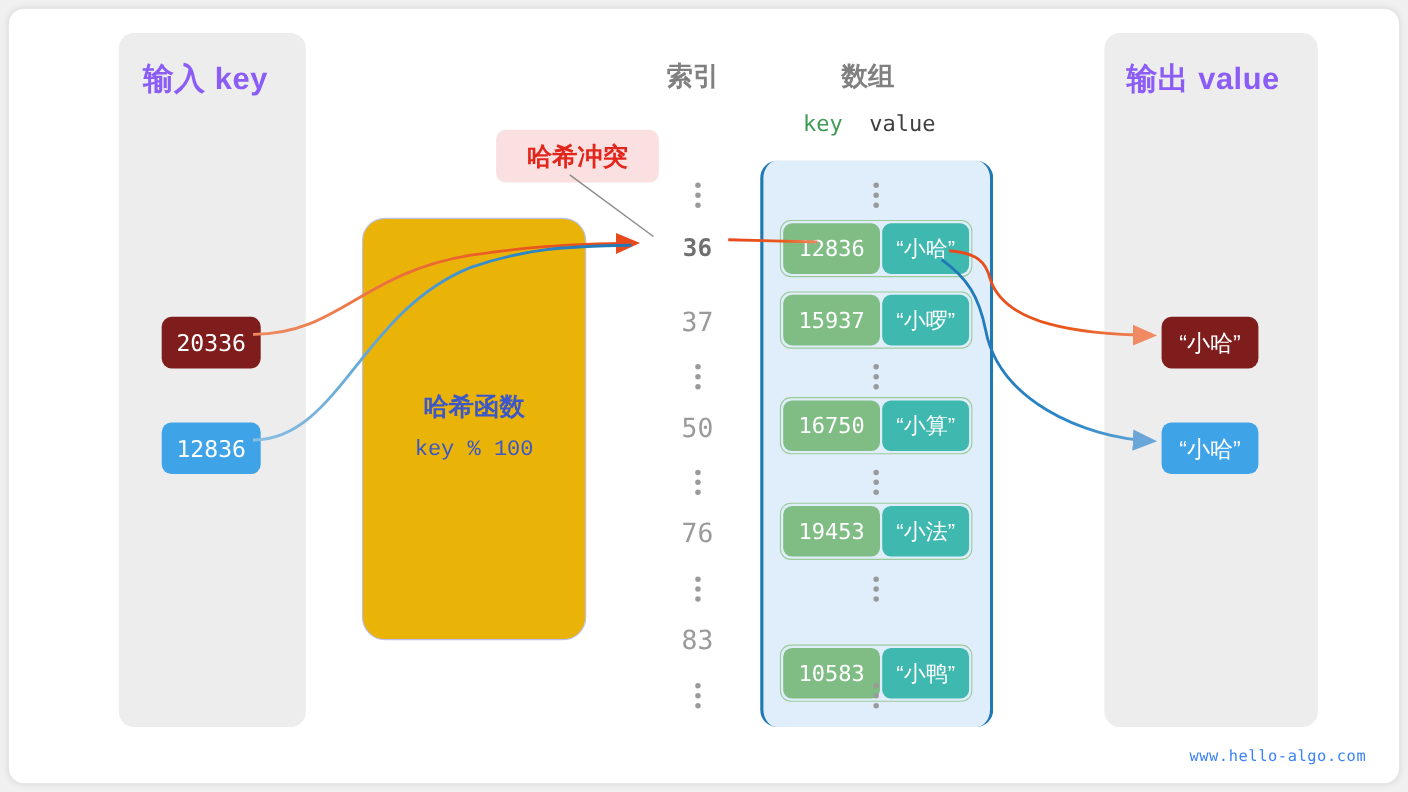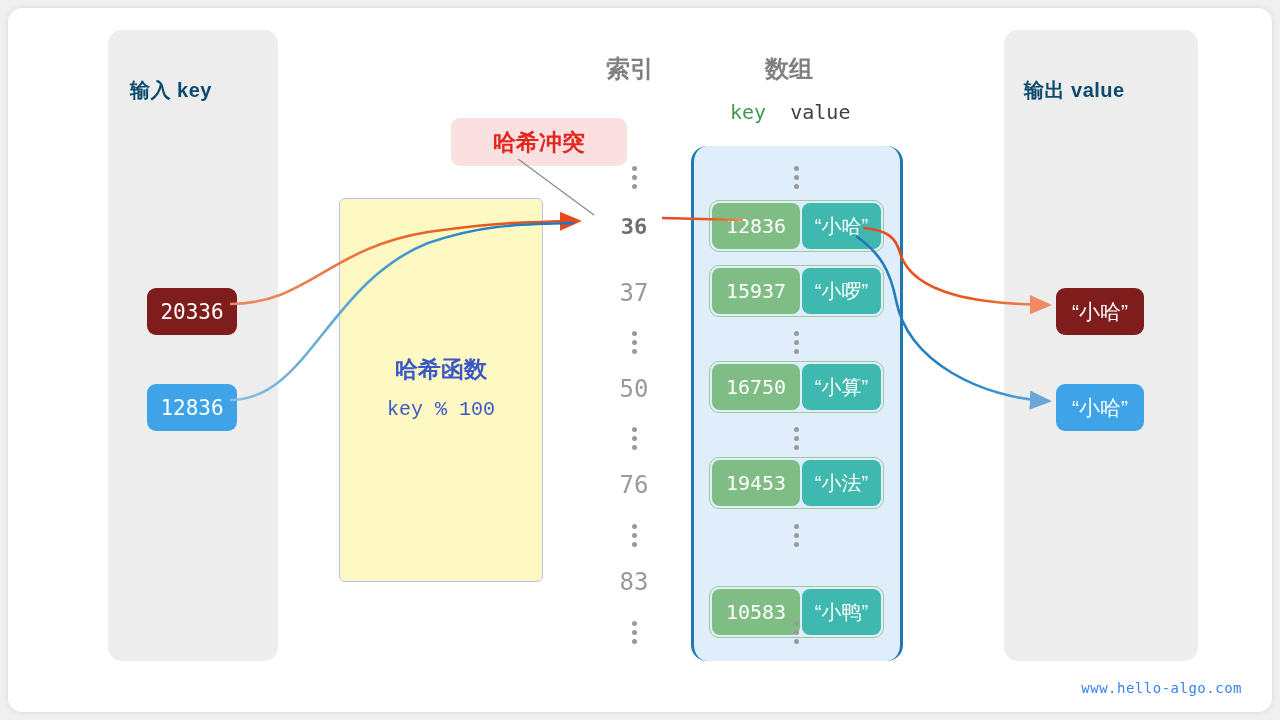--- a/index.html
+++ b/index.html
@@ -33,26 +33,25 @@
   .side-panel {
     position: absolute;
     background: #ededed;
     border-radius: 14px;
   }
   #input-panel  { left: 100px; top: 22px; width: 170px; height: 631px; }
   #output-panel { left: 996px; top: 22px; width: 194px; height: 631px; }
 
   .panel-title {
     position: absolute;
-    font-size: 20px;
+    font-size: 28px;
     font-weight: bold;
-    color: #0c4a6e;
+    color: #8b5cf6;
     white-space: nowrap;
     letter-spacing: 0.5px;
-    margin-top: 24px;
   }
   #input-title  { left: 122px; top: 45px; }
   #output-title { left: 1016px; top: 45px; }
 
   
   #index-heading {
     position: absolute;
     left: 598px; top: 45px;
     font-size: 24px; font-weight: bold; color: #808080;
   }
@@ -67,25 +66,25 @@
     font-family: "DejaVu Sans Mono", "Liberation Mono", monospace;
     font-size: 20px;
     white-space: pre;
   }
   #kv-heading .k { color: #3f9a54; }
   #kv-heading .v { color: #404040; }
 
   
   #hash-box {
     position: absolute;
-    left: 331px; top: 190px;
+    left: 321px; top: 190px;
     width: 202px; height: 382px;
-    background: #fef9c3;
+    background: #eab308;
     border: 1.4px solid #b9c2ee;
-    border-radius: 6px;
+    border-radius: 21px;
   }
   #hash-title {
     position: absolute;
     left: 0; right: 0; top: 155px;
     text-align: center;
     font-size: 23px; font-weight: bold;
     color: #3b57c8;
   }
   #hash-formula {
     position: absolute;
@@ -93,21 +92,21 @@
     text-align: center;
     font-family: Liberation Mono, monospace;
     font-size: 20px;
     color: #3b57c8;
   }
 
   
   #collision-badge {
     position: absolute;
     left: 443px; top: 110px;
-    width: 176px; height: 48px;
+    width: 148px; height: 48px;
     background: #fae0e0;
     border-radius: 9px;
     display: flex; align-items: center; justify-content: center;
     font-size: 23px; font-weight: bold;
     color: #e3261b;
   }
 
   
   .pill {
     position: absolute;

